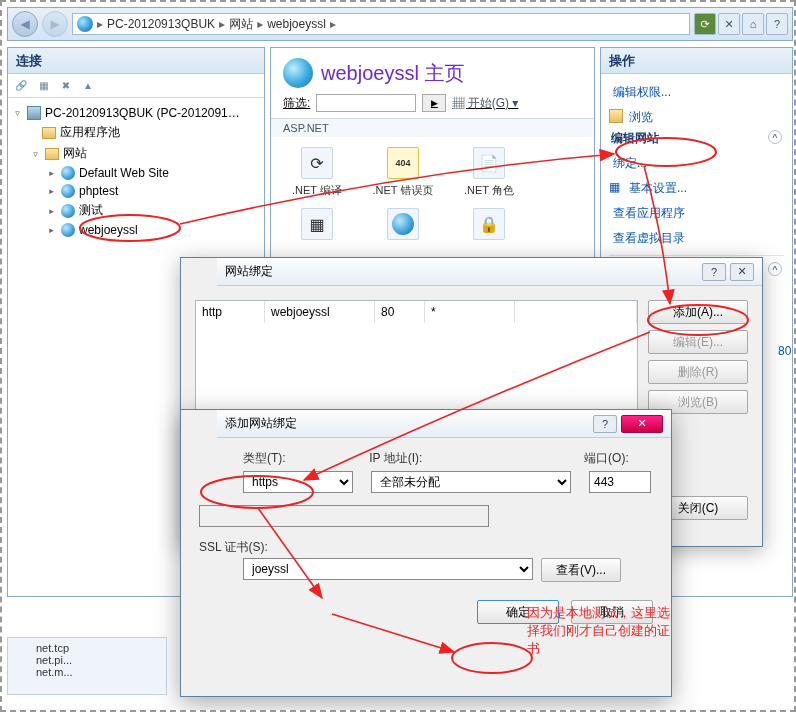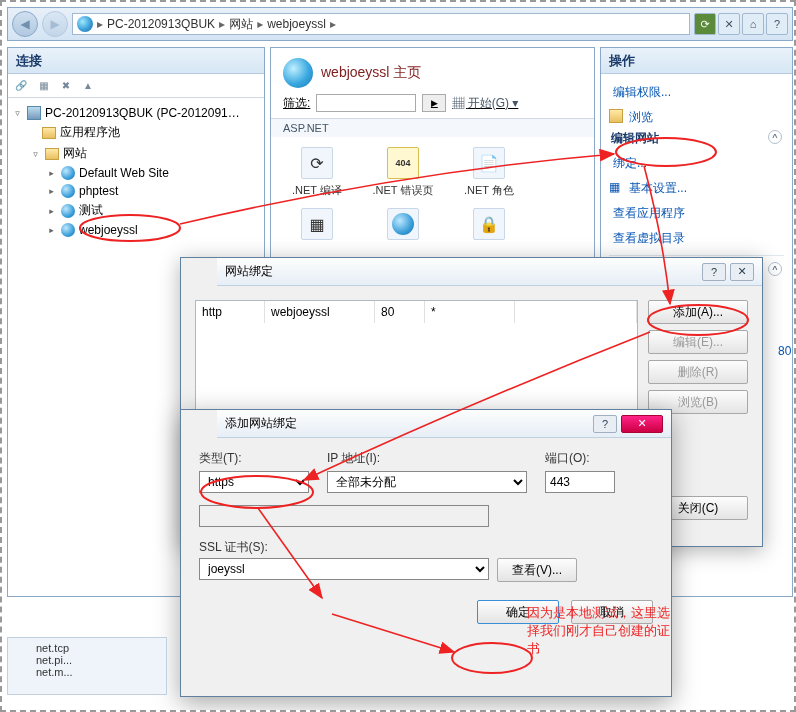--- a/index.html
+++ b/index.html
@@ -28,21 +28,21 @@
 .exp { width: 11px; height: 11px; display:flex; align-items:center; justify-content:center; color:#666; font-size:9px; }
 .ind { display:inline-block; }
 .sitedot { width:14px; height:14px; border-radius:50%; background:radial-gradient(circle at 35% 35%,#bfe8ff,#3a9ed8 60%,#1a6ea8); display:inline-block; }
 .svr { width:14px; height:14px; background:linear-gradient(#bde,#79b); border:1px solid #58a; display:inline-block; }
 .fld { width:14px; height:12px; background:linear-gradient(#ffe9a8,#e8c060); border:1px solid #c8a040; display:inline-block; }
 
 
 .center { left: 268px; top: 45px; width: 325px; height: 550px; border: 1px solid #8aa8c8; background: #fff; }
 .cen-hd { padding: 10px 12px 6px; display:flex; align-items:center; gap:8px; }
 .big-globe { width:30px; height:30px; border-radius:50%; background:radial-gradient(circle at 35% 35%,#c0f0ff,#3aa8e0 55%,#1a78b0); }
-.cen-title { font-size: 14px; color:#7f1d1d; }
+.cen-title { font-size: 20px; color:#6d28d9; }
 .filter { padding: 0 12px 6px; font-size:12px; display:flex; align-items:center; gap:6px;text-decoration:underline; }
 .filter input { width: 100px; height:18px; border:1px solid #aaa; }
 .filter .go { width:24px;height:18px;border:1px solid #aaa; background:#eee; font-size:9px; }
 .grp-lbl { font-size:12px; color:#456; }
 .sect { border-top:1px solid #d0d8e0; background:#f4f8fc; padding:3px 12px; font-size:11px; color:#456; }
 .icons { display:flex; flex-wrap:wrap; gap:16px 22px; padding:10px 14px; }
 .it { width:64px; text-align:center; font-size:11px; color:#333; }
 .it .ic { width:32px; height:32px; margin:0 auto 4px; border:1px solid #c8d8e8; background:#f0f6fc; display:flex; align-items:center; justify-content:center; font-size:16px; border-radius:2px; }
 
 
@@ -65,21 +65,21 @@
 .tbl-hd { display:flex; background:linear-gradient(#fafafa,#ececec); border-bottom:1px solid #ccc; }
 .th,.td { padding:4px 6px; border-right:1px solid #e0e0e0; }
 .tbl-row { display:flex; }
 .btns { width:100px; display:flex; flex-direction:column; gap:6px; }
 .wbtn { height:24px; background:linear-gradient(#fdfdfd,#e4e4e4); border:1px solid #a8a8a8; font-size:12px; border-radius:2px; }
 .wbtn:disabled { color:#999; }
 
 
 .dlg2 { left:178px; top:407px; width:492px; height:288px; background:#f0f0f0; border:1px solid #6080a0; box-shadow:0 6px 24px rgba(0,0,0,.35); }
 .dlg2-body { padding:12px 18px; font-size:12px; }
-.fr { display:flex; gap:18px; margin-bottom:4px; }
+.fr { display:flex; gap:18px; margin-bottom:4px;margin-left:44px; }
 .fc { display:flex; flex-direction:column; gap:2px; }
 .sel,.inp { height:22px; border:1px solid #888; background:#fff; padding:0 4px; font-size:12px; }
 .inp[disabled] { background:#f0f0f0; color:#999; }
 .fc label { color:#333; }
 .btm { display:flex; gap:12px; justify-content:flex-end; margin-top:14px; }
 .btm .wbtn { width:82px; }
 .note { color:#e22; position:absolute; font-size:13px; left:346px; top:166px; }
 
 
 svg.anno { position:absolute; left:0; top:0; width:796px; height:712px; pointer-events:none; }
@@ -262,21 +262,21 @@
       <div class="fc" style="width:200px">
           <label>IP 地址(I):</label>
         </div>
       <div class="fc" style="width:70px">
           <label>端口(O):</label>
         </div>
     </div>
     <div class="fr" style="margin-bottom:12px">
       <select class="sel" style="width:110px"><option>https</option></select>
       <select class="sel" style="width:200px"><option>全部未分配</option></select>
-      <input class="inp" style="width: 70px;" value="443">
+      <input class="inp" style="width: 62px;" value="443">
     </div>
     <div class="fc" style="margin-bottom:12px">
       <input class="inp" disabled="" style="width: 290px;">
     </div>
     <div class="fc">
       <label>SSL 证书(S):</label>
       <div class="fr" style="gap:8px">
         <select class="sel" style="width:290px"><option>joeyssl</option></select>
         <button class="wbtn" style="width:80px">查看(V)...</button>
       </div>

